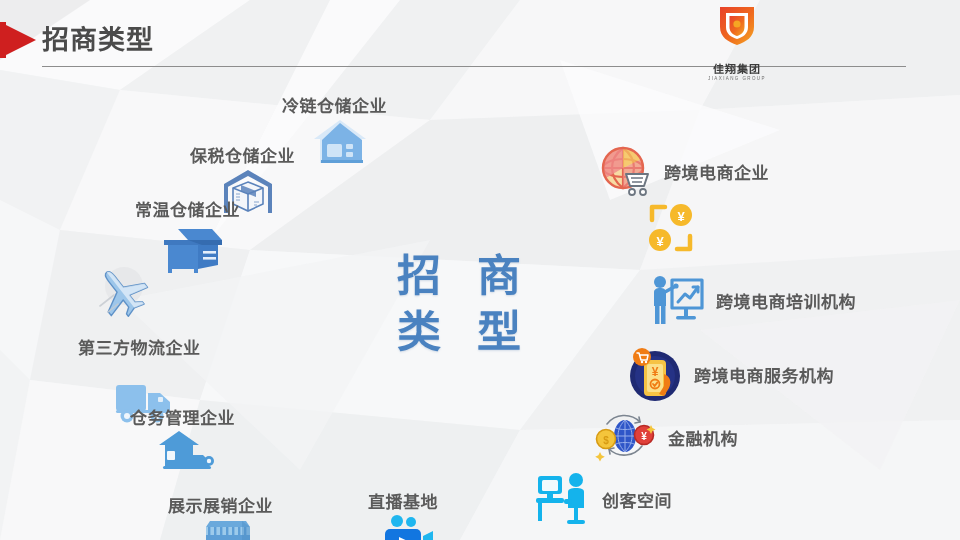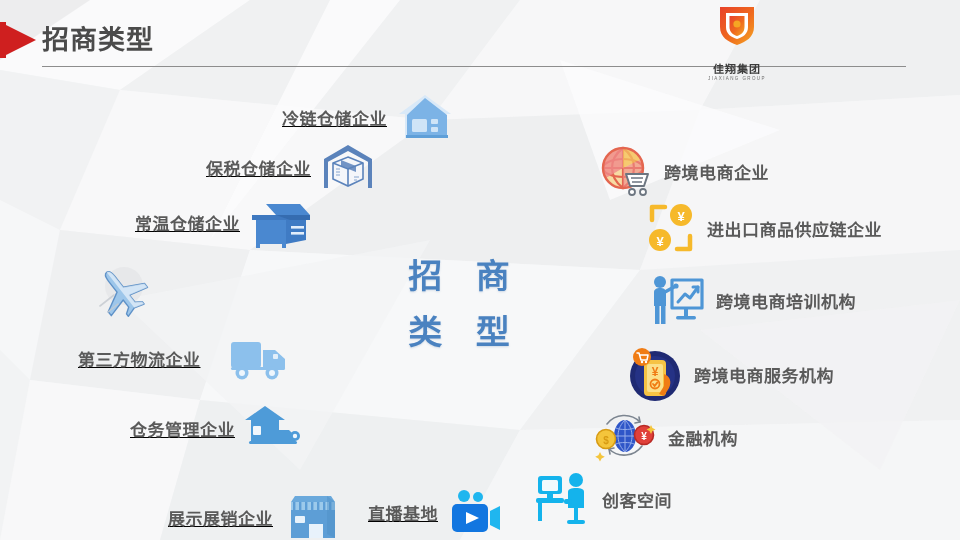--- a/index.html
+++ b/index.html
@@ -96,21 +96,21 @@
   }
 
   
   .center-heading {
     position: absolute;
     left: 384px;
     top: 248px;
     width: 150px;
     text-align: center;
     color: #4a82c0;
-    font-size: 34px;
+    font-size: 44px;
     font-weight: bold;
     line-height: 56px;
     letter-spacing: 12px;
     text-indent: 12px;
     text-shadow: 0 1px 2px rgba(120,150,185,0.30);
   }
 
   
   .item {
     position: absolute;
@@ -123,21 +123,21 @@
     font-weight: bold;
     color: #5a5a5a;
     letter-spacing: 0.5px;
   }
   .item .icon {
     display: flex;
     align-items: center;
     justify-content: center;
     flex: none;
   }
-  .item.left  { flex-direction: row; text-decoration: underline; }
+  .item.left  { flex-direction: column; }
   .item.left .icon  { margin-left: 10px; }
   .item.right .icon { margin-right: 10px; }
 
   svg { display: block; overflow: visible; }
 </style>
 </head>
 <body>
 
 <div class="slide">
 
@@ -203,21 +203,21 @@
         <path d="M28 3 L54 22 H48 V46 H8 V22 H2 Z" fill="#d9e9f8"></path>
         <path d="M28 6 L50 23 V44 H10 V23 Z" fill="#7cb3e6"></path>
         <rect x="15" y="27" width="15" height="13" rx="1.5" fill="#cfe4f7"></rect>
         <rect x="34" y="27" width="7" height="5" rx="1" fill="#cfe4f7"></rect>
         <rect x="34" y="35" width="7" height="5" rx="1" fill="#cfe4f7"></rect>
         <rect x="9" y="43" width="42" height="3" fill="#5f9fd8"></rect>
       </svg>
     </span>
   </div>
 
-  <div class="item left" style="left:206px; top:142px;justify-content:flex-end;">
+  <div class="item left" style="left:190px; top:142px;justify-content:flex-end;">
     <span class="label">保税仓储企业</span>
     <span class="icon">
       <svg width="54" height="50" viewBox="0 0 54 50" xmlns="http://www.w3.org/2000/svg">
         <path d="M27 3 L51 17 V22 L27 9 L3 22 V17 Z" fill="#5b83bb"></path>
         <rect x="3" y="20" width="4" height="26" fill="#5b83bb"></rect>
         <rect x="47" y="20" width="4" height="26" fill="#5b83bb"></rect>
         <g stroke="#5b83bb" stroke-width="1.6" fill="#f4f6fa">
           <path d="M27 15 L42 21 V37 L27 44 L12 37 V21 Z"></path>
           <path d="M12 21 L27 27 L42 21" fill="none"></path>
           <path d="M27 27 V44" fill="none"></path>
@@ -381,21 +381,20 @@
         <g stroke="#f6b92b" stroke-width="4.5" fill="none" stroke-linecap="round" stroke-linejoin="round">
           <path d="M20 5 H7 V18"></path>
           <path d="M32 47 H45 V34"></path>
         </g>
         <circle cx="36" cy="13" r="11" fill="#f6b92b"></circle>
         <text x="36" y="18.5" font-size="13" font-weight="bold" fill="#ffffff" text-anchor="middle" font-family="'Liberation Sans',sans-serif">¥</text>
         <circle cx="15" cy="38" r="11" fill="#f6b92b"></circle>
         <text x="15" y="43.5" font-size="13" font-weight="bold" fill="#ffffff" text-anchor="middle" font-family="'Liberation Sans',sans-serif">¥</text>
       </svg>
     </span>
-    <span class="label">进出口商品供应链企业</span>
   </div>
 
   <div class="item right" style="left:650px; top:274px;justify-content:flex-end;">
     <span class="icon">
       <svg width="56" height="52" viewBox="0 0 56 52" xmlns="http://www.w3.org/2000/svg">
         <path d="M22 6 H52 V34 H22 Z" fill="none" stroke="#4e96d6" stroke-width="3.2" stroke-linejoin="round"></path>
         <path d="M28 28 L35 20 L40 24 L48 13" fill="none" stroke="#4e96d6" stroke-width="3" stroke-linecap="round" stroke-linejoin="round"></path>
         <path d="M48 13 H43 M48 13 V18" stroke="#4e96d6" stroke-width="3" stroke-linecap="round"></path>
         <rect x="34" y="34" width="4" height="8" fill="#4e96d6"></rect>
         <rect x="26" y="42" width="20" height="3.4" rx="1.7" fill="#4e96d6"></rect>

